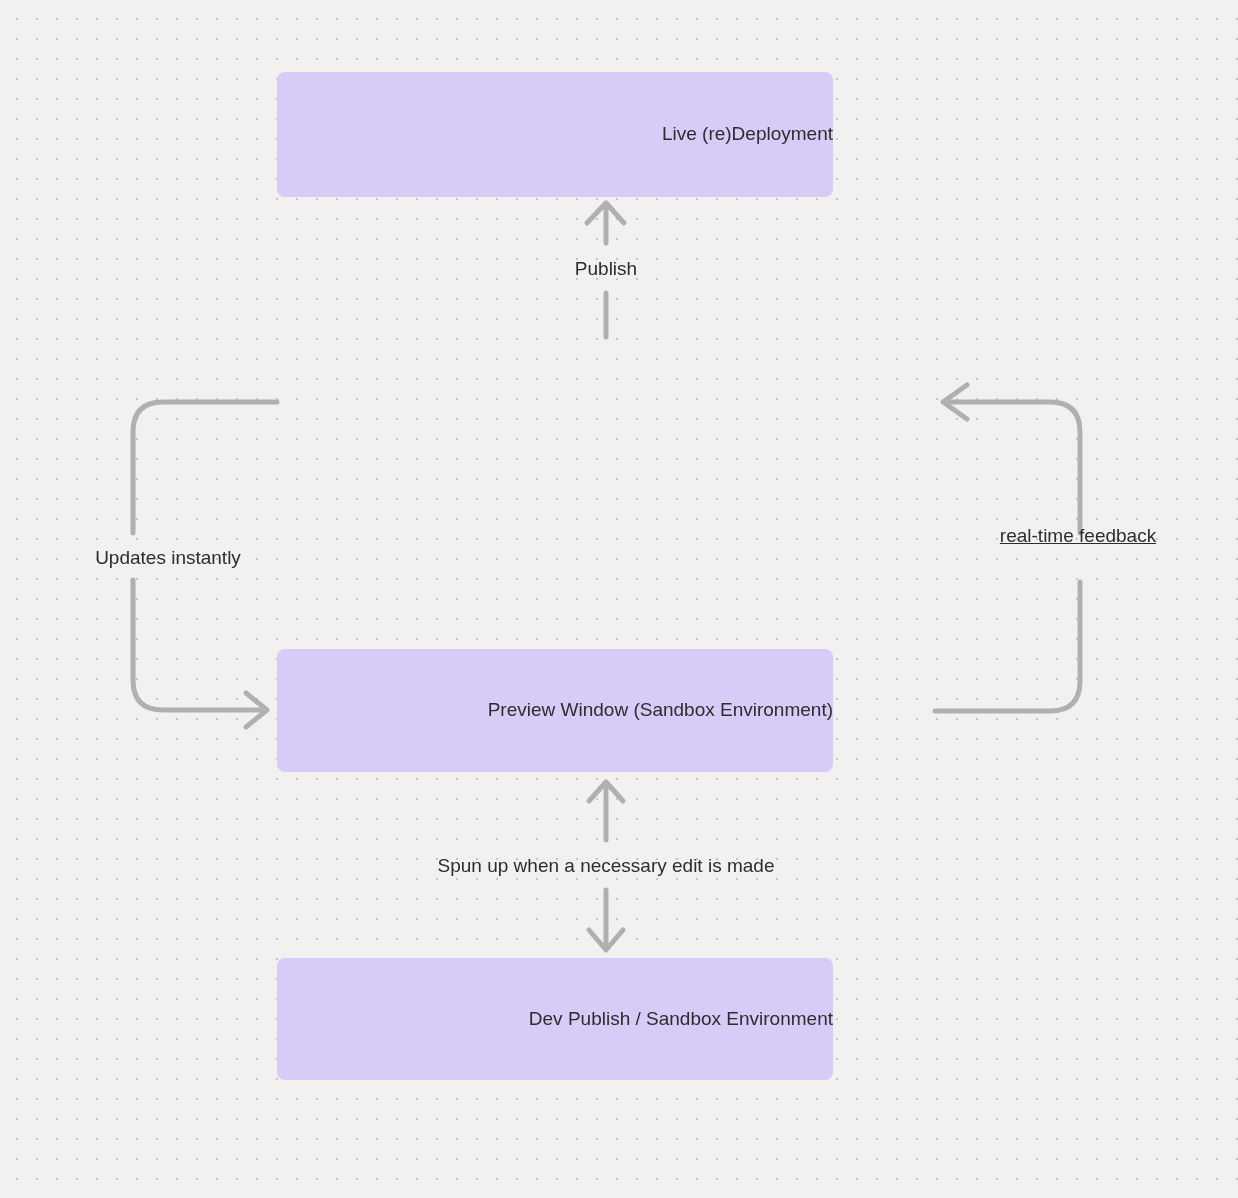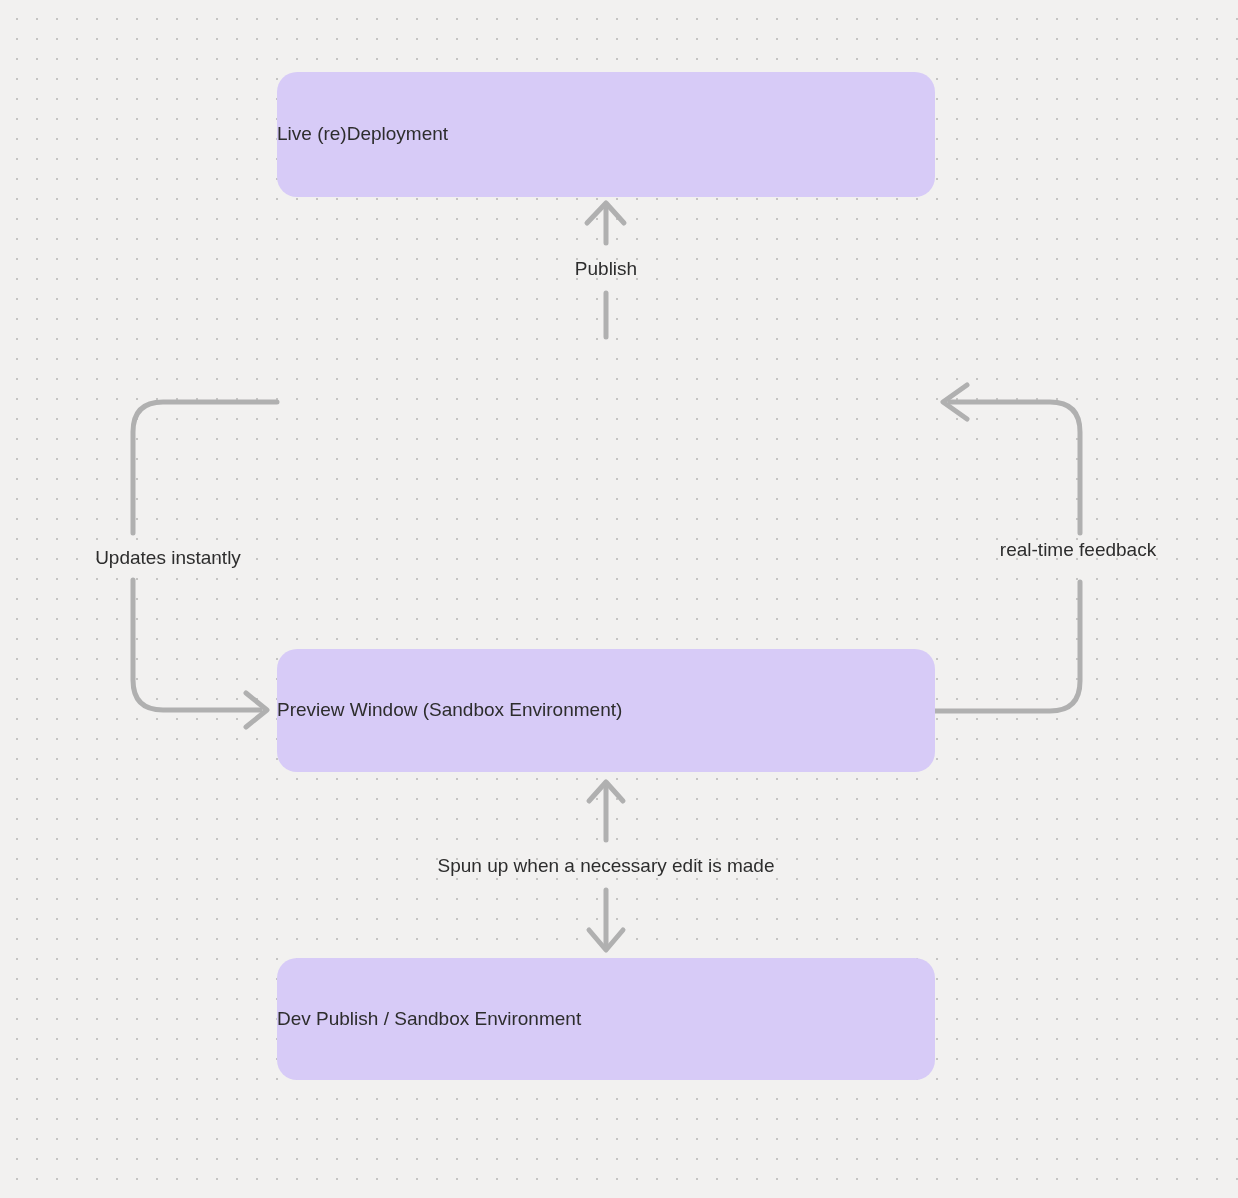--- a/index.html
+++ b/index.html
@@ -33,47 +33,47 @@
   .edge {
     fill: none;
     stroke: var(--arrow);
     stroke-width: 5;
     stroke-linecap: round;
     stroke-linejoin: round;
   }
   .node {
     position: absolute;
     left: 277px;
-    width: 658px;
+    width: 556px;
     background: var(--node-fill);
-    border-radius: 20px;
+    border-radius: 8px;
     display: flex;
     align-items: center;
-    justify-content: flex-start;
+    justify-content: flex-end;
   }
   .node-label {
     font-size: 19px;
     color: var(--node-text);
     text-align: center;
     line-height: 1.3;
   }
   .node-live     { top: 72px;  height: 125px; }
   .node-user     { top: 340px; height: 123px; }
   .node-preview  { top: 649px; height: 123px; }
   .node-dev      { top: 958px; height: 122px; }
   .edge-label {
     position: absolute;
     transform: translate(-50%, -50%);
     font-size: 19px;
     color: var(--label-text);
     white-space: nowrap;
   }
   .label-publish  { left: 606px;  top: 269px; text-align: right; }
   .label-updates  { left: 136px;  top: 558px; margin-left: 32px; }
-  .label-feedback { left: 1078px; top: 550px; }
+  .label-feedback { left: 1078px; top: 536px; text-decoration: underline; }
   .label-spunup   { left: 606px;  top: 866px; }
 </style>
 </head>
 <body>
 
 <div class="canvas">
 
   <svg class="edges-layer" viewBox="0 0 1238 1198" xmlns="http://www.w3.org/2000/svg">
 
     <path class="edge" d="M 606 243 L 606 207"></path>

